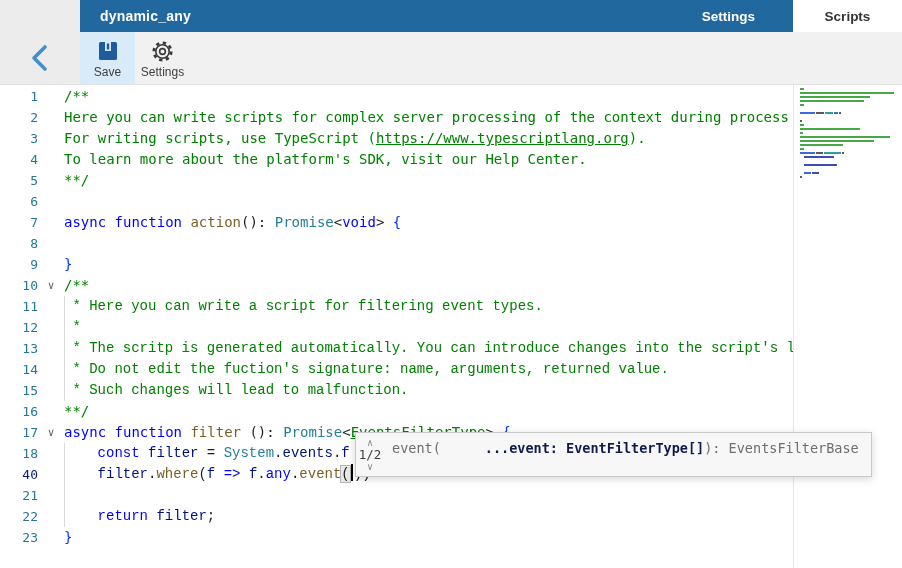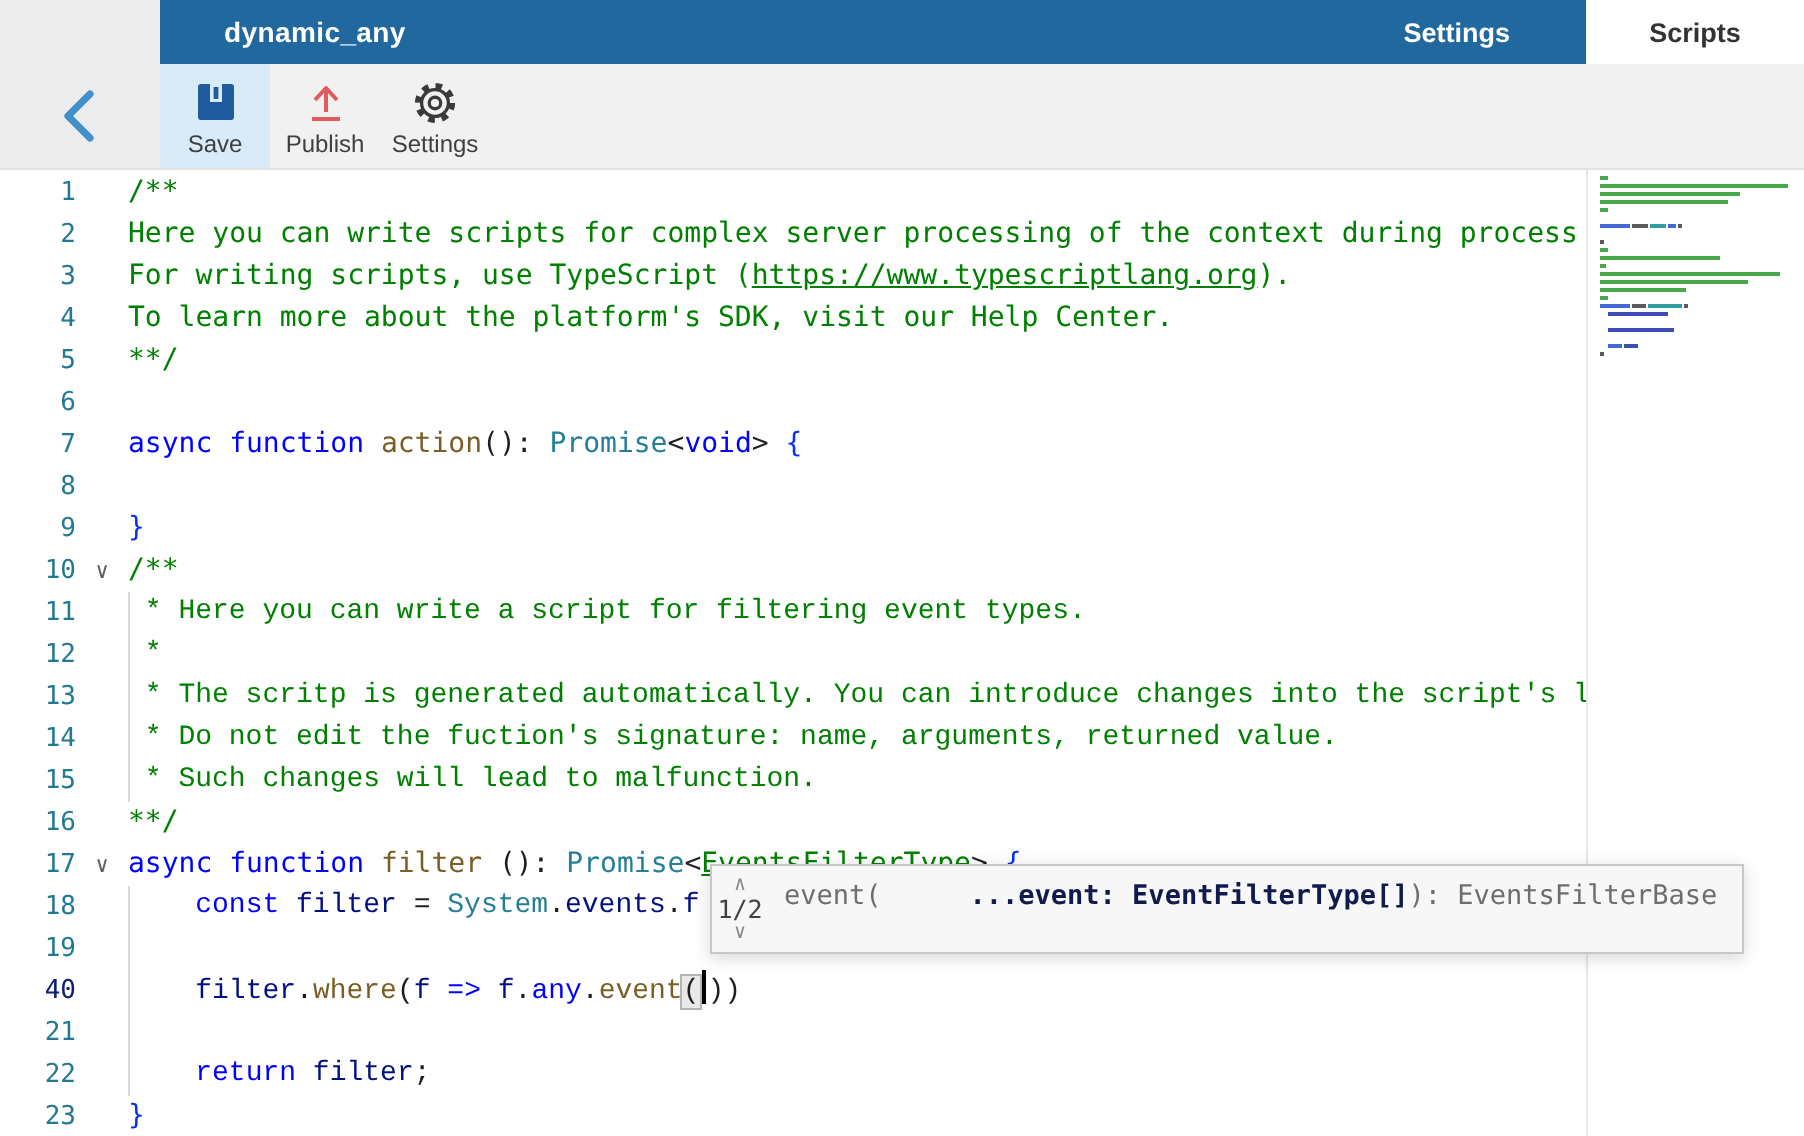--- a/index.html
+++ b/index.html
@@ -10,21 +10,21 @@
     --linenum:#237893; --linenum-active:#0b216f; --tooltip-dim:#6e6e6e; --tooltip-bold:#101a4d;
   }
   *{box-sizing:border-box;}
   html,body{margin:0;padding:0;}
   body{width:902px;height:568px;overflow:hidden;position:relative;background:#fff;
        font-family:"Liberation Sans",sans-serif;}
 
   
   .topbar{position:absolute;top:0;left:0;width:902px;height:32px;display:flex;}
   .corner{width:80px;height:32px;background:var(--left-gray);}
-  .titlebar{flex:1;background:var(--header-blue);display:flex;align-items:center;color:#fff;padding-left:12px;}
+  .titlebar{flex:1;background:var(--header-blue);display:flex;align-items:center;color:#fff;}
   .title{margin-left:20px;font-size:14px;font-weight:700;letter-spacing:.2px;}
   .settings-tab{margin-left:auto;margin-right:38px;font-size:13.5px;font-weight:700;color:#fff;cursor:pointer;}
   .scripts-tab{width:109px;background:#fff;display:flex;align-items:center;justify-content:center;
                font-size:13.5px;font-weight:700;color:var(--tab-text);cursor:pointer;}
 
   
   .toolbar{position:absolute;top:32px;left:0;width:902px;height:53px;background:var(--toolbar-gray);
            border-bottom:1px solid #e2e2e2;display:flex;}
   .backzone{width:80px;background:var(--left-gray);display:flex;align-items:center;justify-content:center;}
   .tb-btn{min-width:55px;padding:3px 4px 2px;display:flex;flex-direction:column;align-items:center;
@@ -99,30 +99,20 @@
       <svg width="22" height="22" viewBox="0 0 22 22">
         <rect x="2" y="2" width="18" height="18" rx="1.5" fill="var(--save-icon-blue)"></rect>
         <rect x="8" y="2" width="6" height="9" fill="var(--save-active-bg)"></rect>
         <rect x="9.8" y="3.5" width="2.4" height="6" fill="var(--save-icon-blue)"></rect>
       </svg>
     </span>
     <span class="tb-label">Save</span>
   </div>
   <div class="tb-btn">
     <span class="tb-icon">
-      <svg width="22" height="22" viewBox="0 0 22 22">
-        <path d="M11 16 L11 4.5" stroke="var(--publish-red)" stroke-width="2" fill="none"></path>
-        <path d="M5.5 10 L11 4 L16.5 10" stroke="var(--publish-red)" stroke-width="2" fill="none" stroke-linejoin="round"></path>
-        <path d="M4 19.5 H18" stroke="var(--publish-red)" stroke-width="2"></path>
-      </svg>
-    </span>
-    <span class="tb-label">Publish</span>
-  </div>
-  <div class="tb-btn">
-    <span class="tb-icon">
       <svg width="23" height="23" viewBox="0 0 24 24">
         <circle cx="12" cy="12" r="9" fill="none" stroke="var(--icon-dark)" stroke-width="3" stroke-dasharray="3.4 3.67"></circle>
         <circle cx="12" cy="12" r="7" fill="none" stroke="var(--icon-dark)" stroke-width="1.7"></circle>
         <circle cx="12" cy="12" r="3" fill="none" stroke="var(--icon-dark)" stroke-width="1.7"></circle>
       </svg>
     </span>
     <span class="tb-label">Settings</span>
   </div>
 </div>
 
@@ -212,25 +202,20 @@
         <span class="ln">17</span>
         <span class="fold">∨</span>
         <span class="code"><span class="tk-kw">async function </span><span class="tk-fn">filter</span><span class="tk-df"> (): </span><span class="tk-ty">Promise</span><span class="tk-df">&lt;</span><span class="tk-tyg">EventsFilterType</span><span class="tk-df">&gt; </span><span class="tk-br">{</span></span>
       </div>
       <div class="line">
         <span class="ln">18</span>
         <span class="fold"></span>
         <span class="code guide"><span class="tk-df">    </span><span class="tk-kw">const</span><span class="tk-vr"> filter</span><span class="tk-df"> = </span><span class="tk-ty">System</span><span class="tk-df">.</span><span class="tk-vr">events</span><span class="tk-df">.</span><span class="tk-vr">f</span></span>
       </div>
       <div class="line">
-        <span class="ln">19</span>
-        <span class="fold"></span>
-        <span class="code guide"></span>
-      </div>
-      <div class="line">
         <span class="ln ln-active">40</span>
         <span class="fold"></span>
         <span class="code guide"><span class="tk-df">    </span><span class="tk-vr">filter</span><span class="tk-df">.</span><span class="tk-fn">where</span><span class="tk-df">(</span><span class="tk-vr">f</span><span class="tk-df"> </span><span class="tk-kw">=&gt;</span><span class="tk-df"> </span><span class="tk-vr">f</span><span class="tk-df">.</span><span class="tk-kw">any</span><span class="tk-df">.</span><span class="tk-fn">event</span><span class="tk-brm">(</span><span class="cursor"></span><span class="tk-df">))</span></span>
       </div>
       <div class="line">
         <span class="ln">21</span>
         <span class="fold"></span>
         <span class="code guide"></span>
       </div>
       <div class="line">

